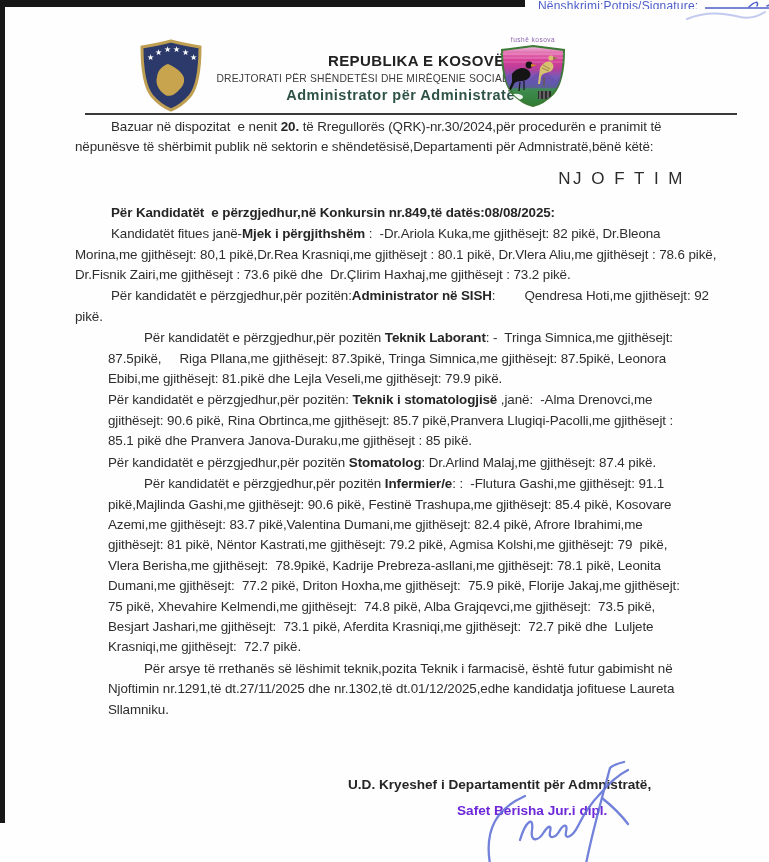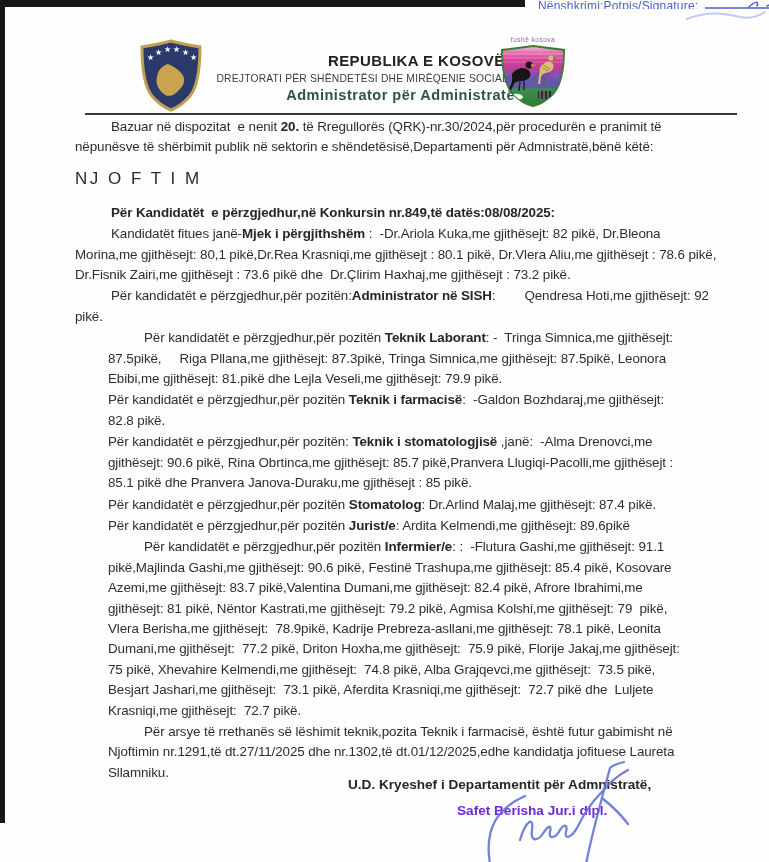--- a/index.html
+++ b/index.html
@@ -33,21 +33,21 @@
   .emblem-caption{font-size:6.5px;color:#8b63ae;letter-spacing:.5px;filter:blur(.3px);}
   .header-rule{position:absolute;top:113px;left:85px;width:652px;height:0;border-top:2.4px solid #3a3a3a;}
 
   
   .doc{position:absolute;top:117px;left:0;width:769px;padding:0 44px 0 75px;box-sizing:border-box;}
   .doc p{margin:0 0 1px 0;font-size:13.4px;line-height:20.4px;letter-spacing:-0.1px;white-space:pre-wrap;text-align:left;}
   .ind{text-indent:36px;}
   .mid{margin-left:33px !important;margin-right:34px !important;}
   .b{font-weight:700;color:#262626;}
   .notice-title{font-family:"Liberation Sans","DejaVu Sans",sans-serif;font-size:17px;font-weight:400;
-    letter-spacing:2.5px;color:#2c2c2c;text-align:left;margin:11px 40px 14px 0;}
+    letter-spacing:2.5px;color:#2c2c2c;text-align:right;margin:11px 40px 14px 0;}
 
   
   .sign-l1{position:absolute;top:777px;left:348px;font-size:13.6px;font-weight:700;color:#262626;}
   .sign-l2{position:absolute;top:803px;left:457px;font-size:13.6px;font-weight:700;color:#6d28d9;}
   .signature-scribble{position:absolute;left:450px;top:758px;}
 </style>
 </head>
 <body>
 
 <div class="page">
@@ -131,24 +131,22 @@
 
   <div class="header-rule"></div>
 
   <main class="doc">
     <p class="ind"><span>Bazuar në dispozitat  e nenit </span><span class="b">20.</span><span> të Rregullorës (QRK)-nr.30/2024,për procedurën e pranimit të nëpunësve të shërbimit publik në sektorin e shëndetësisë,Departamenti për Admnistratë,bënë këtë:</span></p>
     <h1 class="notice-title">NJ O F T I M</h1>
     <p class="ind"><span class="b">Për Kandidatët  e përzgjedhur,në Konkursin nr.849,të datës:08/08/2025:</span></p>
     <p class="ind"><span>Kandidatët fitues janë-</span><span class="b">Mjek i përgjithshëm</span><span> :  -Dr.Ariola Kuka,me gjithësejt: 82 pikë, Dr.Bleona Morina,me gjithësejt: 80,1 pikë,Dr.Rea Krasniqi,me gjithësejt : 80.1 pikë, Dr.Vlera Aliu,me gjithësejt : 78.6 pikë,        Dr.Fisnik Zairi,me gjithësejt : 73.6 pikë dhe  Dr.Çlirim Haxhaj,me gjithësejt : 73.2 pikë.</span></p>
     <p class="ind"><span>Për kandidatët e përzgjedhur,për pozitën:</span><span class="b">Administrator në SISH</span><span>:        Qendresa Hoti,me gjithësejt: 92 pikë.</span></p>
     <p class="mid ind"><span>Për kandidatët e përzgjedhur,për pozitën </span><span class="b">Teknik Laborant</span><span>: -  Tringa Simnica,me gjithësejt: 87.5pikë,     Riga Pllana,me gjithësejt: 87.3pikë, Tringa Simnica,me gjithësejt: 87.5pikë, Leonora Ebibi,me gjithësejt: 81.pikë dhe Lejla Veseli,me gjithësejt: 79.9 pikë.</span></p>
-    <p class="mid"><span>Për kandidatët e përzgjedhur,për pozitën </span><span class="b">Teknik i farmacisë</span><span>:  -Galdon Bozhdaraj,me gjithësejt: 82.8 pikë.</span></p>
     <p class="mid"><span>Për kandidatët e përzgjedhur,për pozitën: </span><span class="b">Teknik i stomatologjisë</span><span> ,janë:  -Alma Drenovci,me gjithësejt: 90.6 pikë, Rina Obrtinca,me gjithësejt: 85.7 pikë,Pranvera Llugiqi-Pacolli,me gjithësejt : 85.1 pikë dhe Pranvera Janova-Duraku,me gjithësejt : 85 pikë.</span></p>
     <p class="mid"><span>Për kandidatët e përzgjedhur,për pozitën </span><span class="b">Stomatolog</span><span>: Dr.Arlind Malaj,me gjithësejt: 87.4 pikë.</span></p>
-    <p class="mid"><span>Për kandidatët e përzgjedhur,për pozitën </span><span class="b">Jurist/e</span><span>: Ardita Kelmendi,me gjithësejt: 89.6pikë</span></p>
     <p class="mid ind"><span>Për kandidatët e përzgjedhur,për pozitën </span><span class="b">Infermier/e</span><span>: :  -Flutura Gashi,me gjithësejt: 91.1 pikë,Majlinda Gashi,me gjithësejt: 90.6 pikë, Festinë Trashupa,me gjithësejt: 85.4 pikë, Kosovare Azemi,me gjithësejt: 83.7 pikë,Valentina Dumani,me gjithësejt: 82.4 pikë, Afrore Ibrahimi,me gjithësejt: 81 pikë, Nëntor Kastrati,me gjithësejt: 79.2 pikë, Agmisa Kolshi,me gjithësejt: 79  pikë, Vlera Berisha,me gjithësejt:  78.9pikë, Kadrije Prebreza-asllani,me gjithësejt: 78.1 pikë, Leonita Dumani,me gjithësejt:  77.2 pikë, Driton Hoxha,me gjithësejt:  75.9 pikë, Florije Jakaj,me gjithësejt:  75 pikë, Xhevahire Kelmendi,me gjithësejt:  74.8 pikë, Alba Grajqevci,me gjithësejt:  73.5 pikë, Besjart Jashari,me gjithësejt:  73.1 pikë, Aferdita Krasniqi,me gjithësejt:  72.7 pikë dhe  Luljete Krasniqi,me gjithësejt:  72.7 pikë.</span></p>
     <p class="mid ind"><span>Për arsye të rrethanës së lëshimit teknik,pozita Teknik i farmacisë, është futur gabimisht në Njoftimin nr.1291,të dt.27/11/2025 dhe nr.1302,të dt.01/12/2025,edhe kandidatja jofituese Laureta Sllamniku.</span></p>
   </main>
 
   <div class="sign-l1">U.D. Kryeshef i Departamentit për Admnistratë,</div>
   <div class="sign-l2">Safet Berisha Jur.i dipl.</div>
 
   <svg class="signature-scribble" width="220" height="104" viewBox="0 0 220 104">
     <g stroke="#5f70d4" stroke-width="2.3" fill="none" stroke-linecap="round" opacity="0.88">
       <path d="M75 38 C48 50 34 70 40 106"></path>

